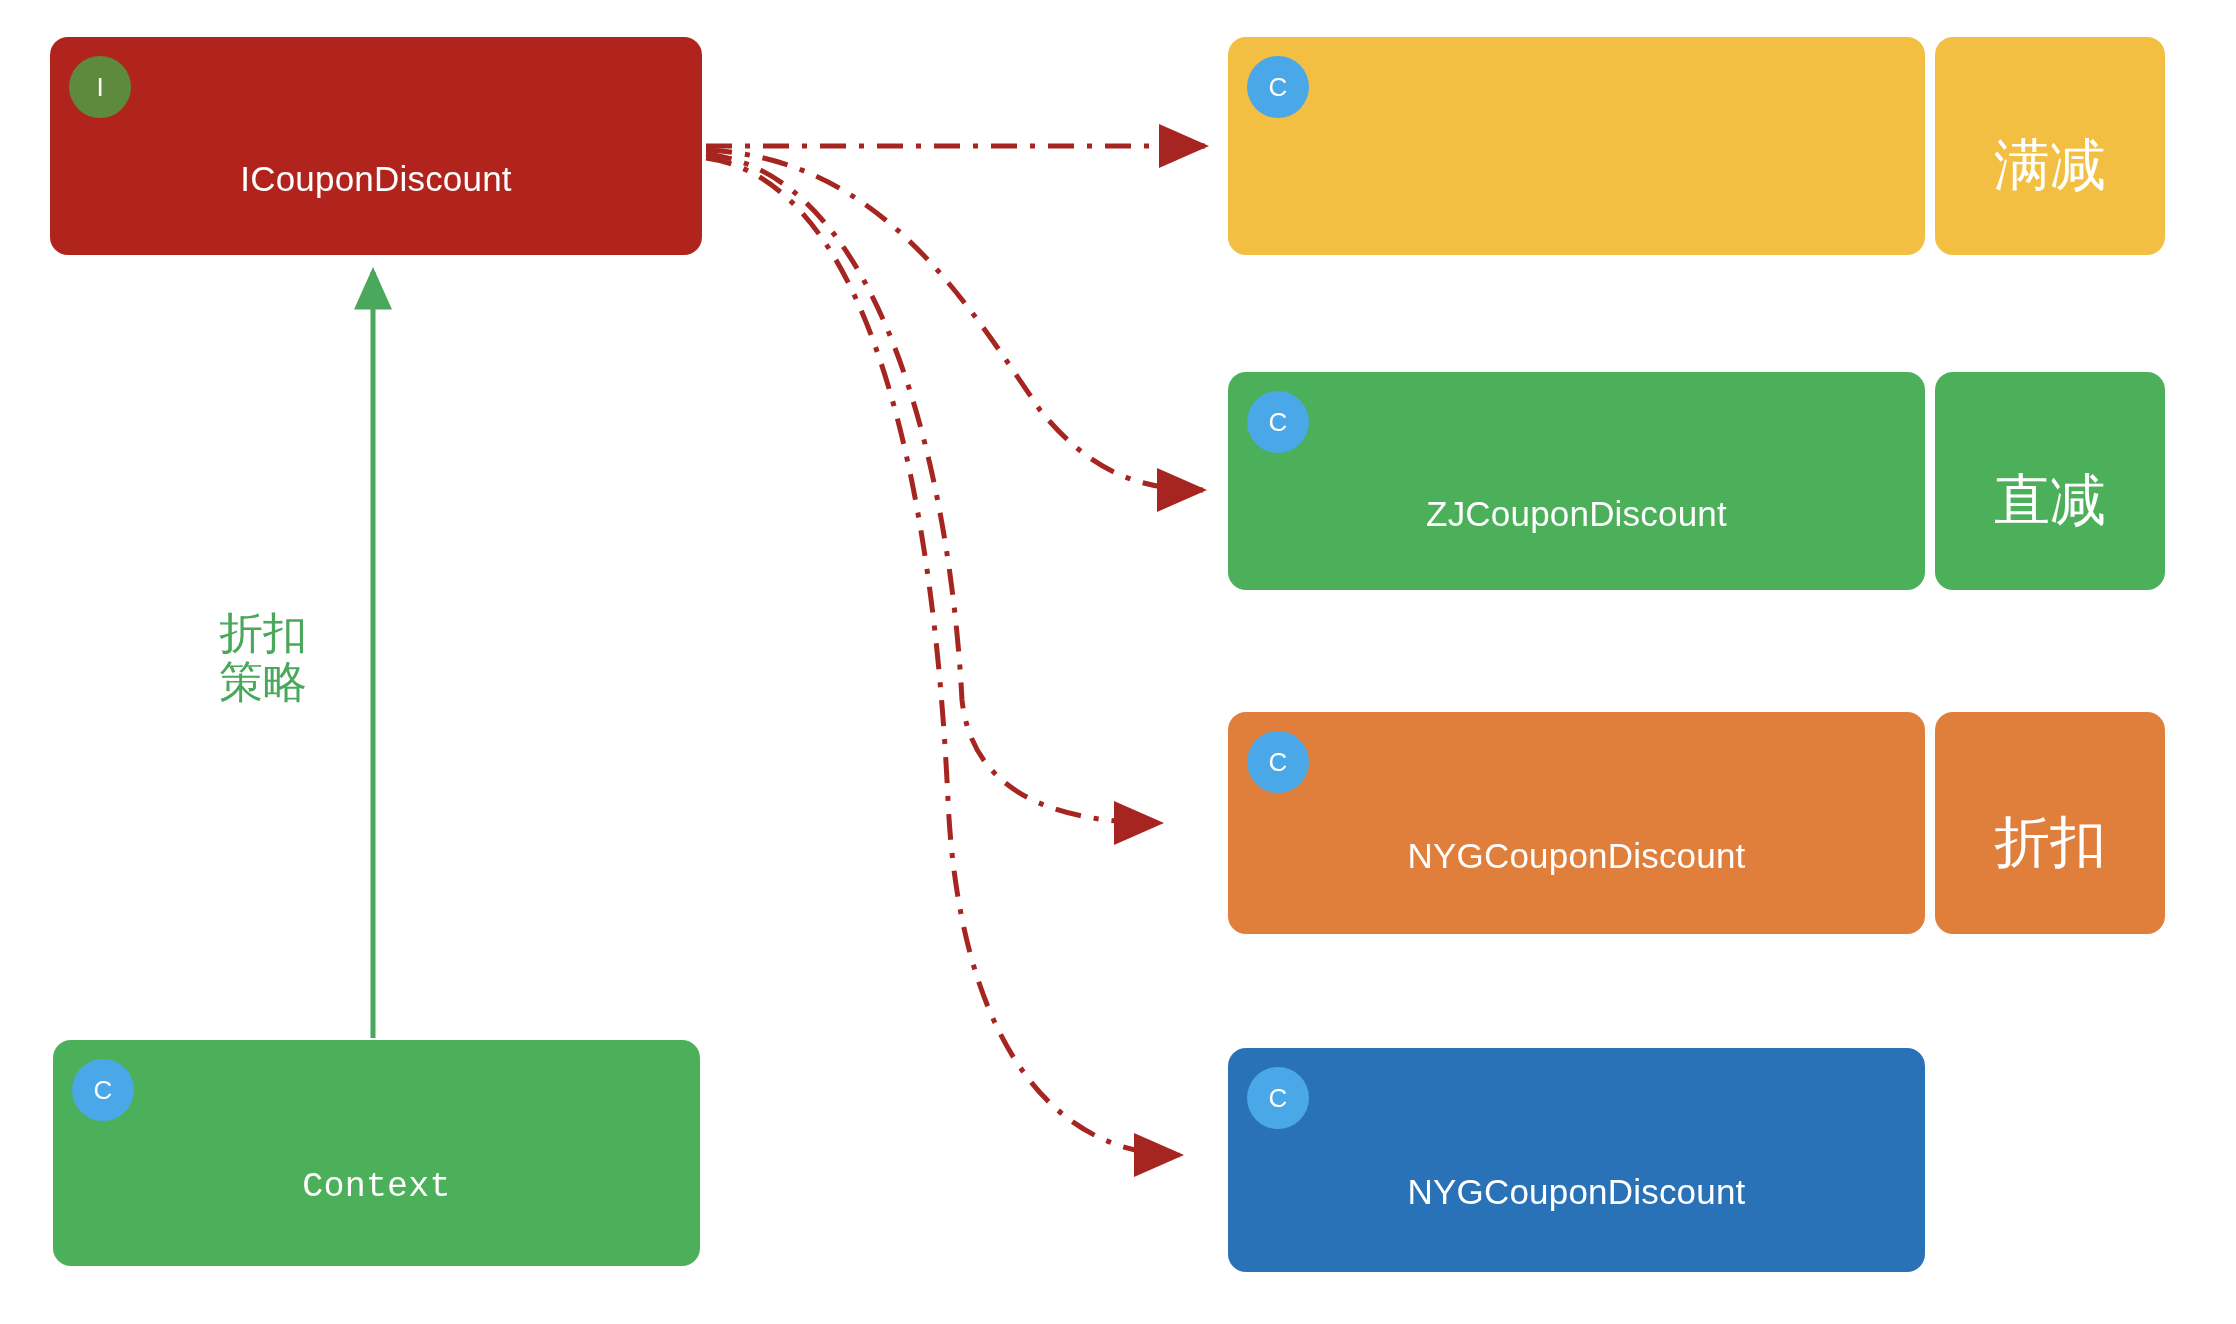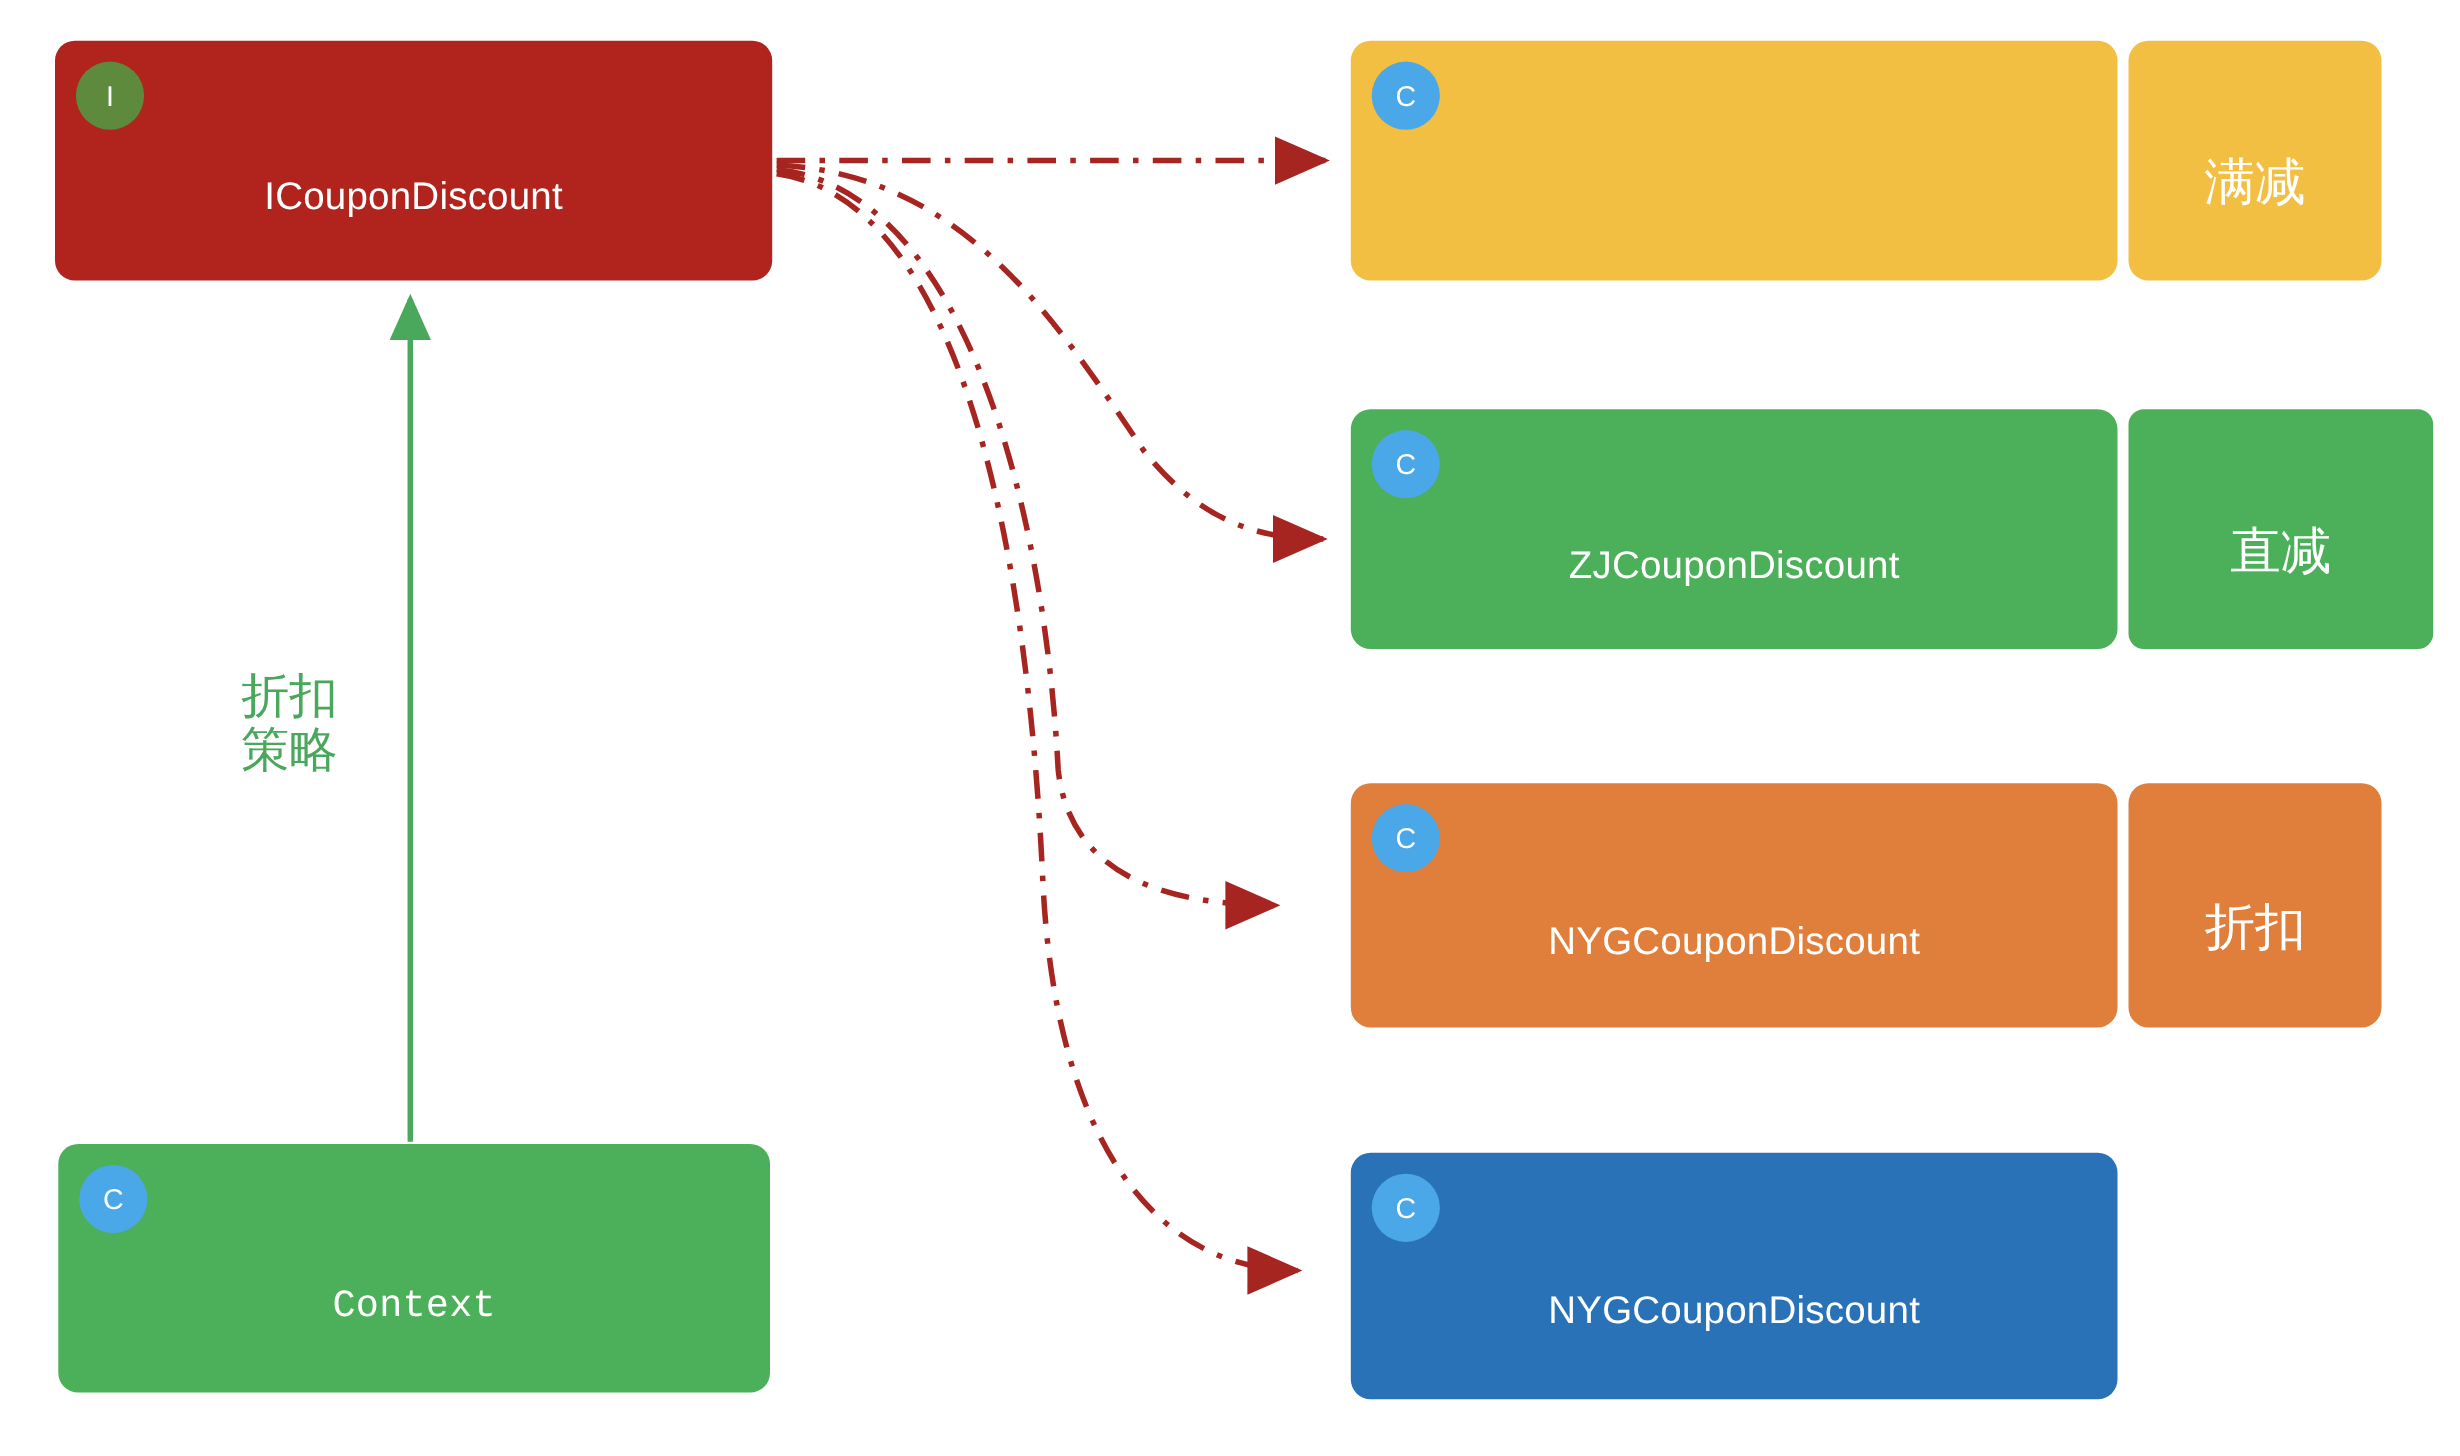--- a/index.html
+++ b/index.html
@@ -64,21 +64,21 @@
   .tag {
     position: absolute;
     border-radius: 18px;
     box-sizing: border-box;
     display: flex;
     align-items: center;
     justify-content: center;
   }
   .tag-text {
     color: #ffffff;
-    font-size: 46px;
+    font-size: 56px;
     white-space: nowrap;
     margin-top: 40px;
   }
   .edge-label {
     position: absolute;
     color: #49a85c;
     font-size: 44px;
     line-height: 1.12;
     text-align: center;
     white-space: pre-line;
@@ -133,21 +133,21 @@
   <div class="tag" style="left:1935px; top:37px; width:230px; height:218px; background:#f2bf42;">
     <span class="tag-text">满减</span>
   </div>
 
   <div class="node" style="left:1228px; top:372px; width:697px; height:218px; background:#4caf59;">
     <div class="badge badge-class" style="left:19px; top:19px;">
       <span>C</span>
     </div>
     <div class="node-title" style="top:122px;">ZJCouponDiscount</div>
   </div>
-  <div class="tag" style="left:1935px; top:372px; width:277px; height:218px; background:#4caf59;border-radius:14px;">
+  <div class="tag" style="left:1935px; top:372px; width:230px; height:218px; background:#4caf59;">
     <span class="tag-text">直减</span>
   </div>
 
   <div class="node" style="left:1228px; top:712px; width:697px; height:222px; background:#e07e3c;">
     <div class="badge badge-class" style="left:19px; top:19px;">
       <span>C</span>
     </div>
     <div class="node-title" style="top:124px;">NYGCouponDiscount</div>
   </div>
   <div class="tag" style="left:1935px; top:712px; width:230px; height:222px; background:#e07e3c;">

